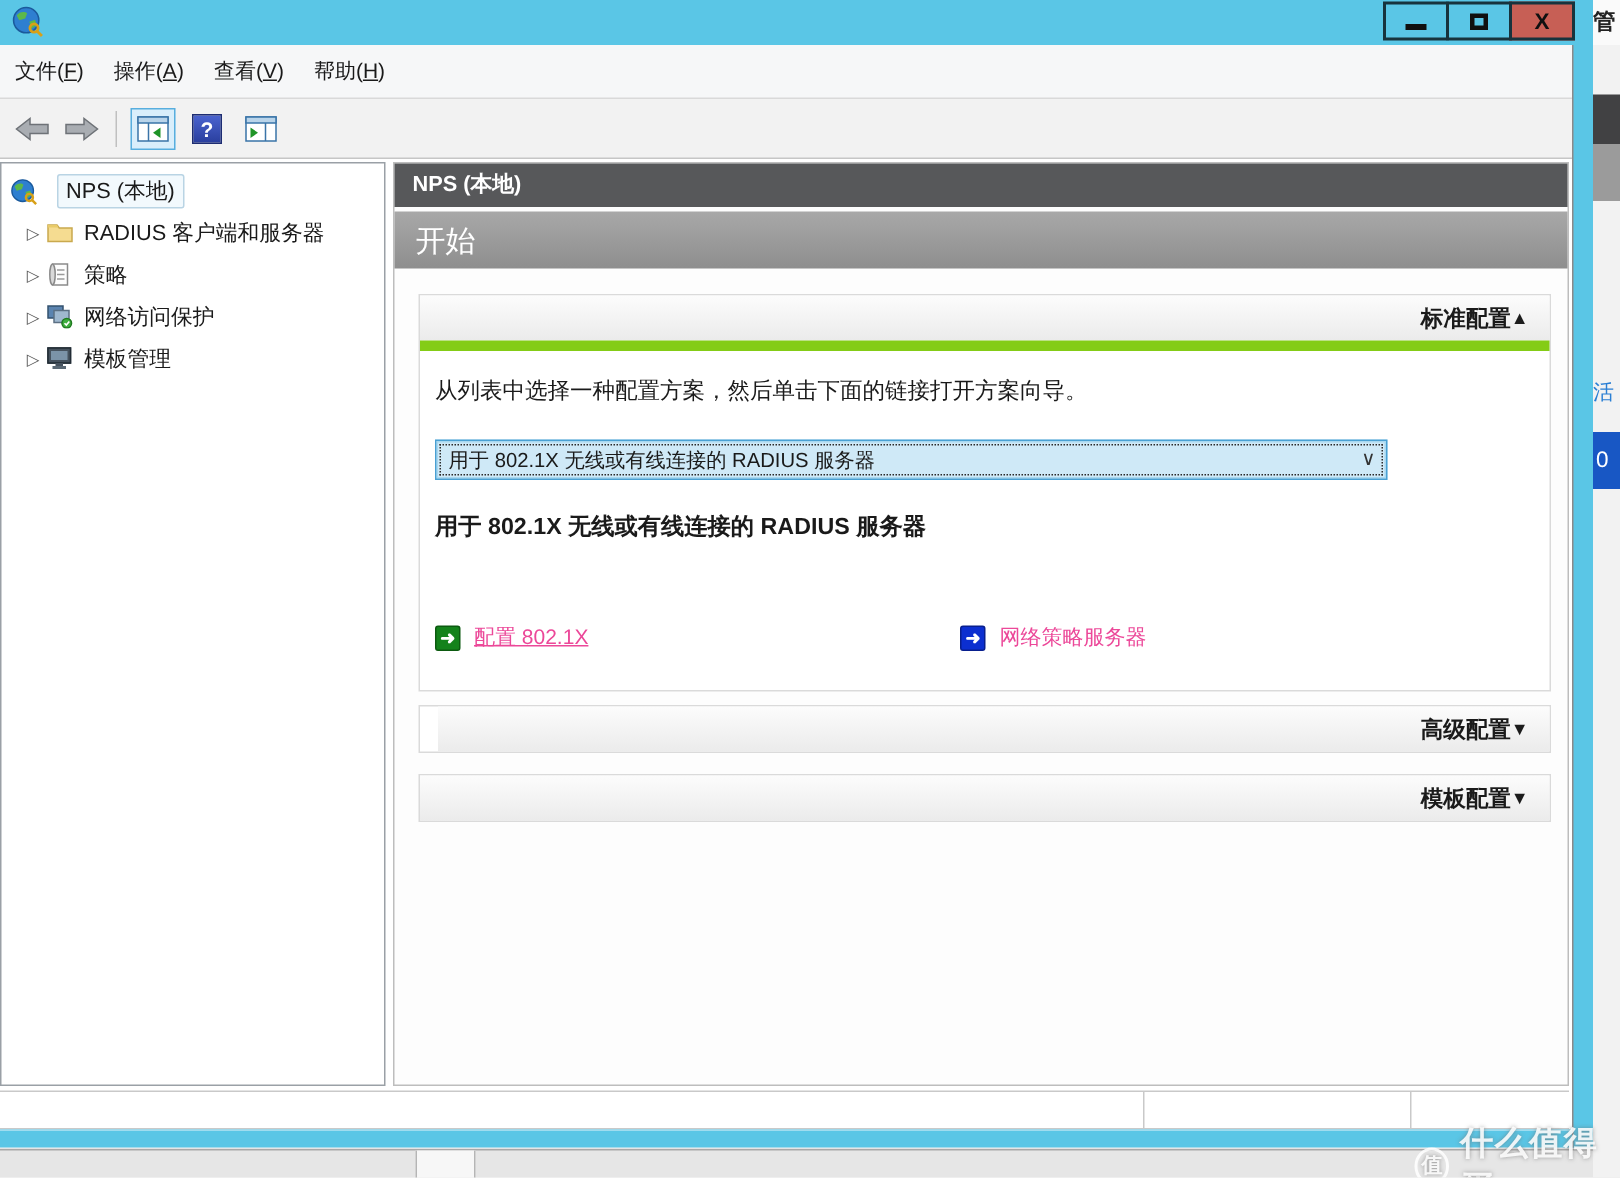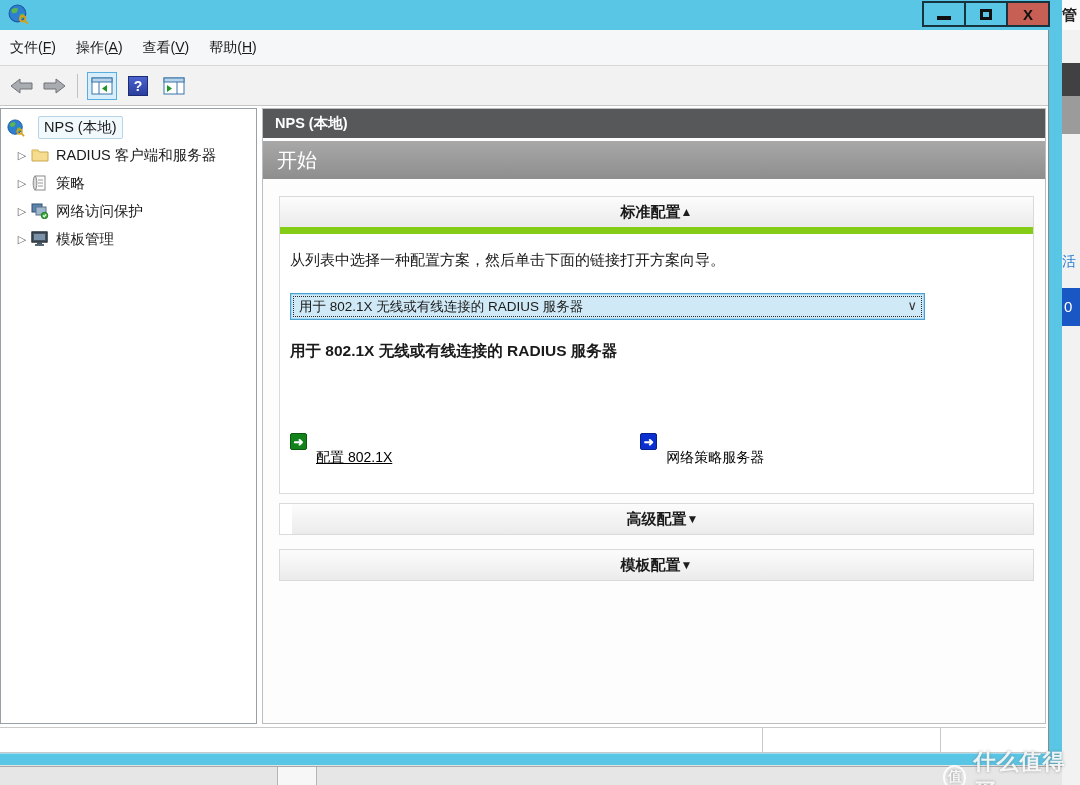--- a/index.html
+++ b/index.html
@@ -56,42 +56,42 @@
               color:#fff; font-size:20px; display:flex; align-items:center; padding-left:14px;text-align:right; }
   .intro { display:flex; gap:16px; padding:13px 18px 6px 20px; }
   .intro-icon { width:46px; height:46px; flex:0 0 46px; }
   .intro-text { font-size:15px; line-height:1.45; max-width:672px; }
 
   .section { margin-left:16px; width:755px; border:1px solid #dadada; background:#fff; }
   .sec-standard { margin-top:17px; }
   .sec-collapsed { margin-top:9px;padding-left:12px; }
   .sec-collapsed2 { margin-top:14px; }
   .sec-header { height:30px; background:linear-gradient(#fcfcfc,#ebebeb); display:flex;
-                align-items:center; justify-content:center; padding:0 14px; cursor:pointer; }
+                align-items:center; justify-content:flex-end; padding:0 14px; cursor:pointer; }
   .sec-title { font-weight:bold; font-size:15px; }
   .sec-arrow { font-size:12px; color:#1c1c1c; }
   .sec-body { border-top:7px solid #84cc16; padding:17px 10px 26px 10px; }
   .instruction { font-size:15px; }
 
   .dropdown { margin-top:23px; width:635px; height:27px; background:#cfe9f7; border:1px solid #49a0d3;
               box-shadow:inset 0 0 0 1px #a8d8f0; outline:1px dotted #2b2b2b; outline-offset:-4px;
               display:flex; align-items:center; padding:0 26px 0 8px; font-size:13.5px; position:relative; cursor:pointer; }
   .dd-chevron { position:absolute; right:7px; top:4px; font-size:13px; color:#333; }
 
   .detail-title { margin-top:21px; font-weight:bold; font-size:15.5px; }
   .detail-body { margin-top:2px; font-size:15px; line-height:1.42; max-width:742px; }
 
   .links { margin-top:54px; display:flex; align-items:center; }
   .action-link { display:flex; align-items:center; gap:9px; cursor:pointer; }
   .action-link + .action-link { margin-left:248px; }
   .sq { width:17px; height:17px; display:flex; align-items:center; justify-content:center;
         color:#fff; font-size:12px; font-weight:bold; border-radius:2px; }
   .sq-green { background:#14821b; border:1px solid #0c5a10; }
   .sq-blue  { background:#0c2fd0; border:1px solid #081f8e; }
-  .link-label { color:#000000; font-size:14px;margin-top:33px; }
+  .link-label { color:#ec4899; font-size:14px; }
   .link-label.u { text-decoration:underline; }
 
   
   .statusbar { position:absolute; left:0; top:727px; width:1046px; height:26px; background:#fff;
                border-top:1px solid #c9c9c9; border-bottom:1px solid #c9c9c9; }
   .sb-div { position:absolute; top:0; width:1px; height:100%; background:#c9c9c9; }
   .band-bottom { position:absolute; left:0; top:753px; width:1062px; height:12px; background:#5ac6e6;
                  border-top:1px solid #9fdcef; }
   .band-right { position:absolute; left:1048px; top:30px; width:14px; height:735px; background:#5ac6e6;
                 border-left:1px solid #8a8a8a; }

